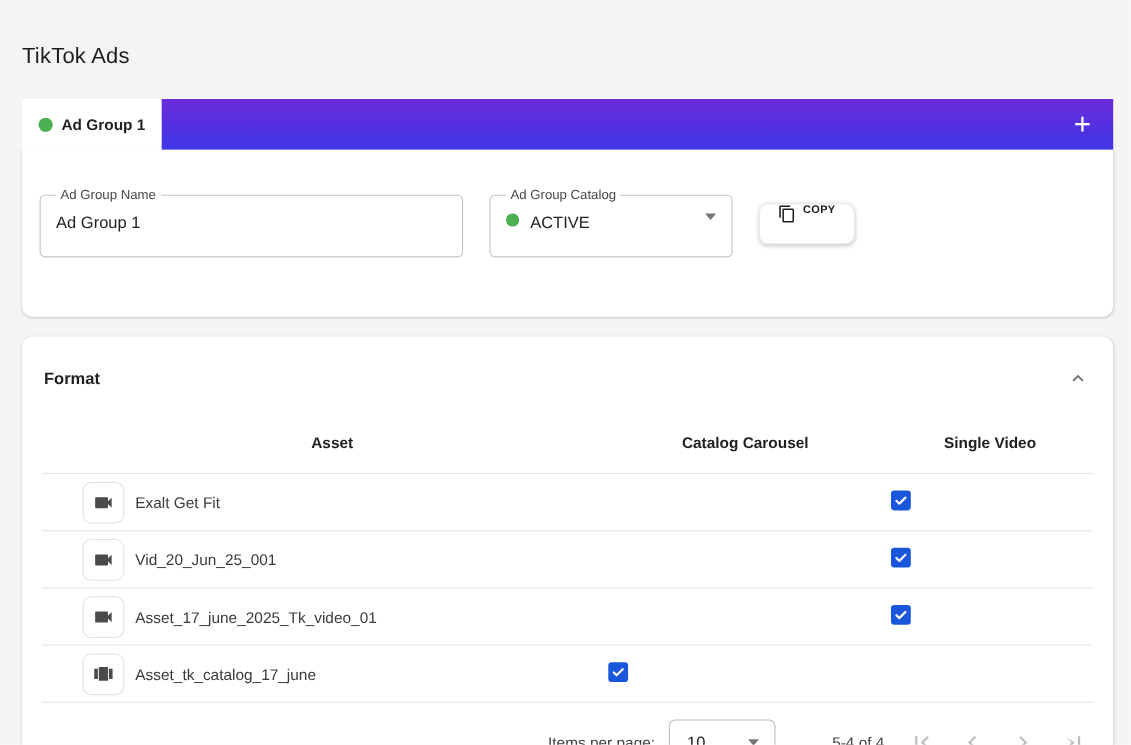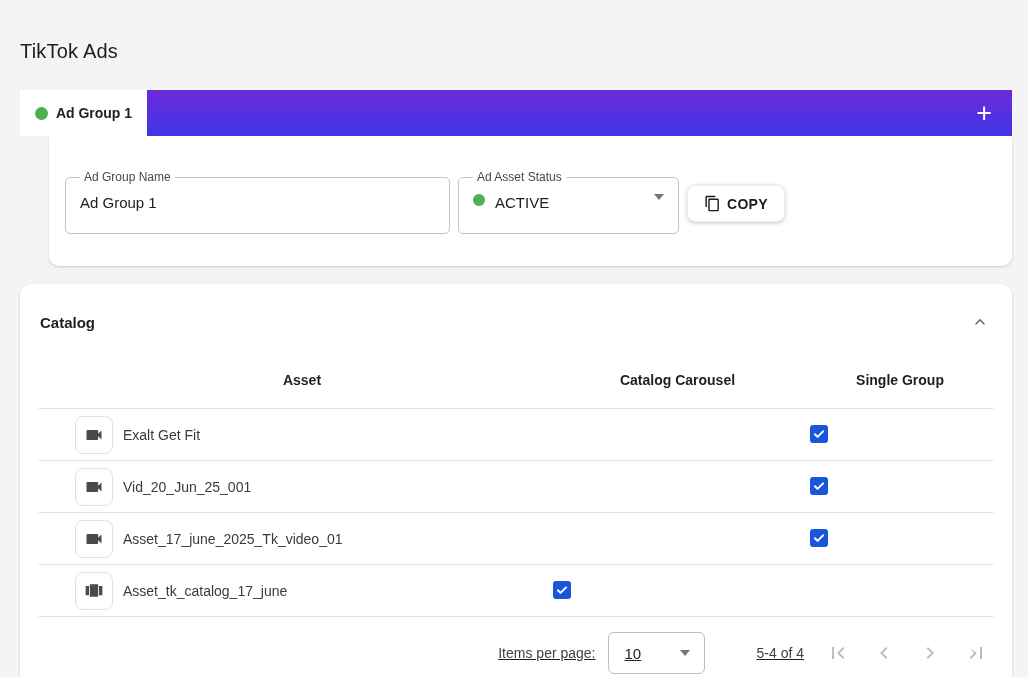--- a/index.html
+++ b/index.html
@@ -56,23 +56,22 @@
   
   .card {
     background: #ffffff;
     border-radius: 10px;
     box-shadow: 0 1px 3px rgba(0,0,0,.12), 0 1px 2px rgba(0,0,0,.06);
   }
   .card-settings {
     border-top-left-radius: 0;
     border-top-right-radius: 0;
     padding: 34px 16px 36px 16px;
-    display: flex; align-items: flex-start; gap: 8px;
-    height: 130px;
-    margin-left: 29px;
+    display: flex; align-items: flex-start; gap: 24px;
+    height: 152px;
   }
   .card-format { margin-top: 18px; padding: 26px 18px 18px 18px; }
 
   
   fieldset.field {
     border: 1px solid #c4c4c4;
     border-radius: 5px;
     padding: 4px 12px 12px 12px;
     height: 64px;
   }
@@ -105,22 +104,22 @@
   }
 
   
   .copy-btn {
     margin-top: 15px;
     height: 37px; padding: 0 16px;
     background: #ffffff;
     border: 1px solid #ededed;
     border-radius: 8px;
     box-shadow: 0 1px 4px rgba(0,0,0,.22);
-    display: inline-flex; align-items: center; gap: 6px;
-    font-size: 14px; font-weight: 700; color: #1c1c1e;
+    display: inline-flex; gap: 6px;
+    font-size: 10px; font-weight: 700; color: #1c1c1e;
     letter-spacing: .3px;
     cursor: pointer;
     font-family: inherit;
   }
 
   
   .format-head {
     display: flex; align-items: center; justify-content: space-between;
     padding: 0 2px 0 2px;
   }
@@ -216,61 +215,61 @@
     </div>
   </div>
 
   <div class="card card-settings">
     <fieldset class="field field-name">
       <legend>Ad Group Name</legend>
       <input type="text" value="Ad Group 1" style="">
     </fieldset>
 
     <fieldset class="field field-status">
-      <legend>Ad Asset Status</legend>
+      <legend>Ad Group Catalog</legend>
       <div class="select-inner">
         <span class="status-dot" style="width:12px;height:12px;"></span>
         <span class="select-value">ACTIVE</span>
         <span class="caret-down"></span>
       </div>
     </fieldset>
 
     <button class="copy-btn">
       <span style="display:flex;">
         <svg width="17" height="17" viewBox="0 0 24 24" fill="#1c1c1e">
             <path d="M16 1H4c-1.1 0-2 .9-2 2v14h2V3h12V1zm3 4H8c-1.1 0-2 .9-2 2v14c0 1.1.9 2 2 2h11c1.1 0 2-.9 2-2V7c0-1.1-.9-2-2-2zm0 16H8V7h11v14z"></path>
           </svg>
       </span>
       <span>COPY</span>
     </button>
   </div>
 
   <div class="card card-format">
     <div class="format-head">
-      <div class="format-title">Catalog</div>
+      <div class="format-title">Format</div>
       <button class="collapse-btn">
         <span style="display:flex;">
           <svg width="20" height="20" viewBox="0 0 24 24" fill="#6b6b6b">
               <path d="M12 8l-6 6 1.41 1.41L12 10.83l4.59 4.58L18 14z"></path>
             </svg>
         </span>
       </button>
     </div>
 
     <table class="asset-table">
       <colgroup>
           <col class="c-asset">
           <col class="c-carousel">
           <col class="c-video">
         </colgroup>
       <thead>
         <tr>
           <th class="th-asset">Asset</th>
           <th>Catalog Carousel</th>
-          <th>Single Group</th>
+          <th>Single Video</th>
         </tr>
       </thead>
       <tbody>
 
         <tr>
           <td class="asset-cell">
             <div class="asset-flex">
               <span class="thumb">
                 <span style="display:flex;">
                   <svg width="20" height="20" viewBox="0 0 24 24" fill="#4a4a4a">

